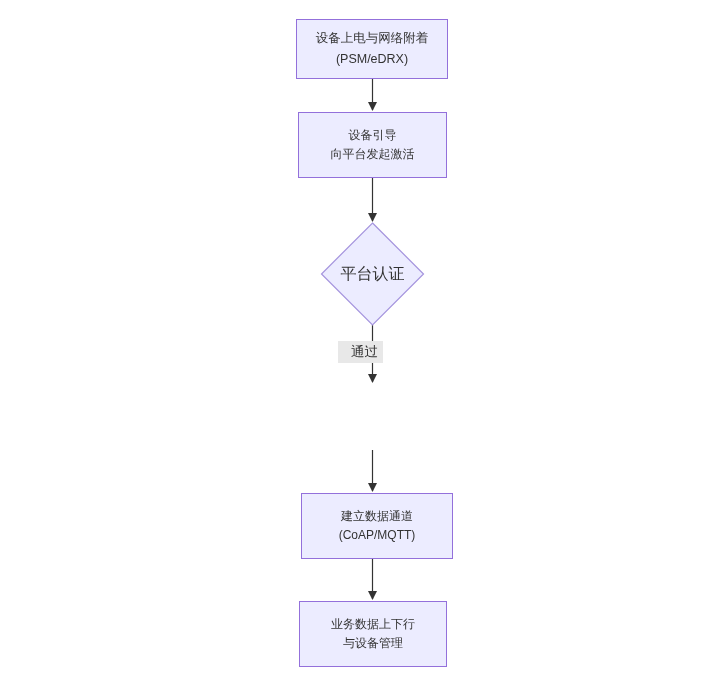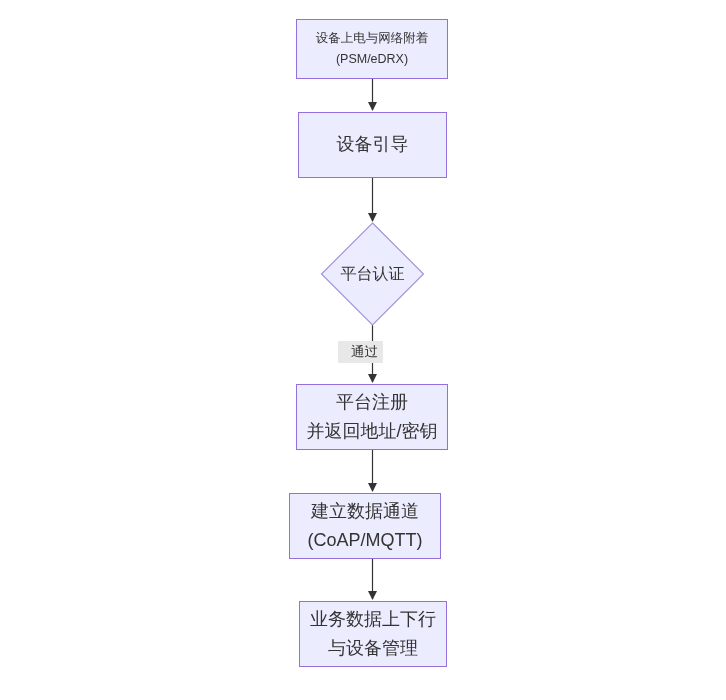--- a/index.html
+++ b/index.html
@@ -44,27 +44,27 @@
   .node {
     position: absolute;
     background: var(--node-fill);
     border: 1.5px solid var(--node-border);
     color: var(--text);
     display: flex;
     flex-direction: column;
     align-items: center;
     justify-content: center;
     text-align: center;
-    font-size: 18px;
+    font-size: 12px;
     line-height: 1.62;
   }
   .n1 { left: 296px; top: 19px;  width: 152px; height: 60px; font-size: 12.5px; line-height: 1.7; }
   .n2 { left: 298px; top: 112px; width: 149px; height: 66px; }
   .n3 { left: 296px; top: 384px; width: 152px; height: 66px; }
-  .n4 { left: 289px; top: 493px; width: 152px; height: 66px; }
+  .n4 { left: 301px; top: 493px; width: 152px; height: 66px; }
   .n5 { left: 299px; top: 601px; width: 148px; height: 66px; }
   .diamond-label {
     position: absolute;
     left: 322px;
     top: 263px;
     width: 101px;
     height: 22px;
     display: flex;
     align-items: center;
     justify-content: center;
@@ -105,30 +105,27 @@
     <polygon class="diamond" points="372.5,223 423.5,274 372.5,325 321.5,274"></polygon>
   </svg>
 
   <div class="node n1">
     <div>设备上电与网络附着</div>
     <div>(PSM/eDRX)</div>
   </div>
 
   <div class="node n2">
     <div>设备引导</div>
+    <div>向平台发起激活</div>
   </div>
 
   <div class="diamond-label">平台认证</div>
 
   <div class="edge-label">通过</div>
 
-  <div class="node n3">
-    <div>平台注册</div>
-    <div>并返回地址/密钥</div>
-  </div>
 
   <div class="node n4">
     <div>建立数据通道</div>
     <div>(CoAP/MQTT)</div>
   </div>
 
   <div class="node n5">
     <div>业务数据上下行</div>
     <div>与设备管理</div>
   </div>

